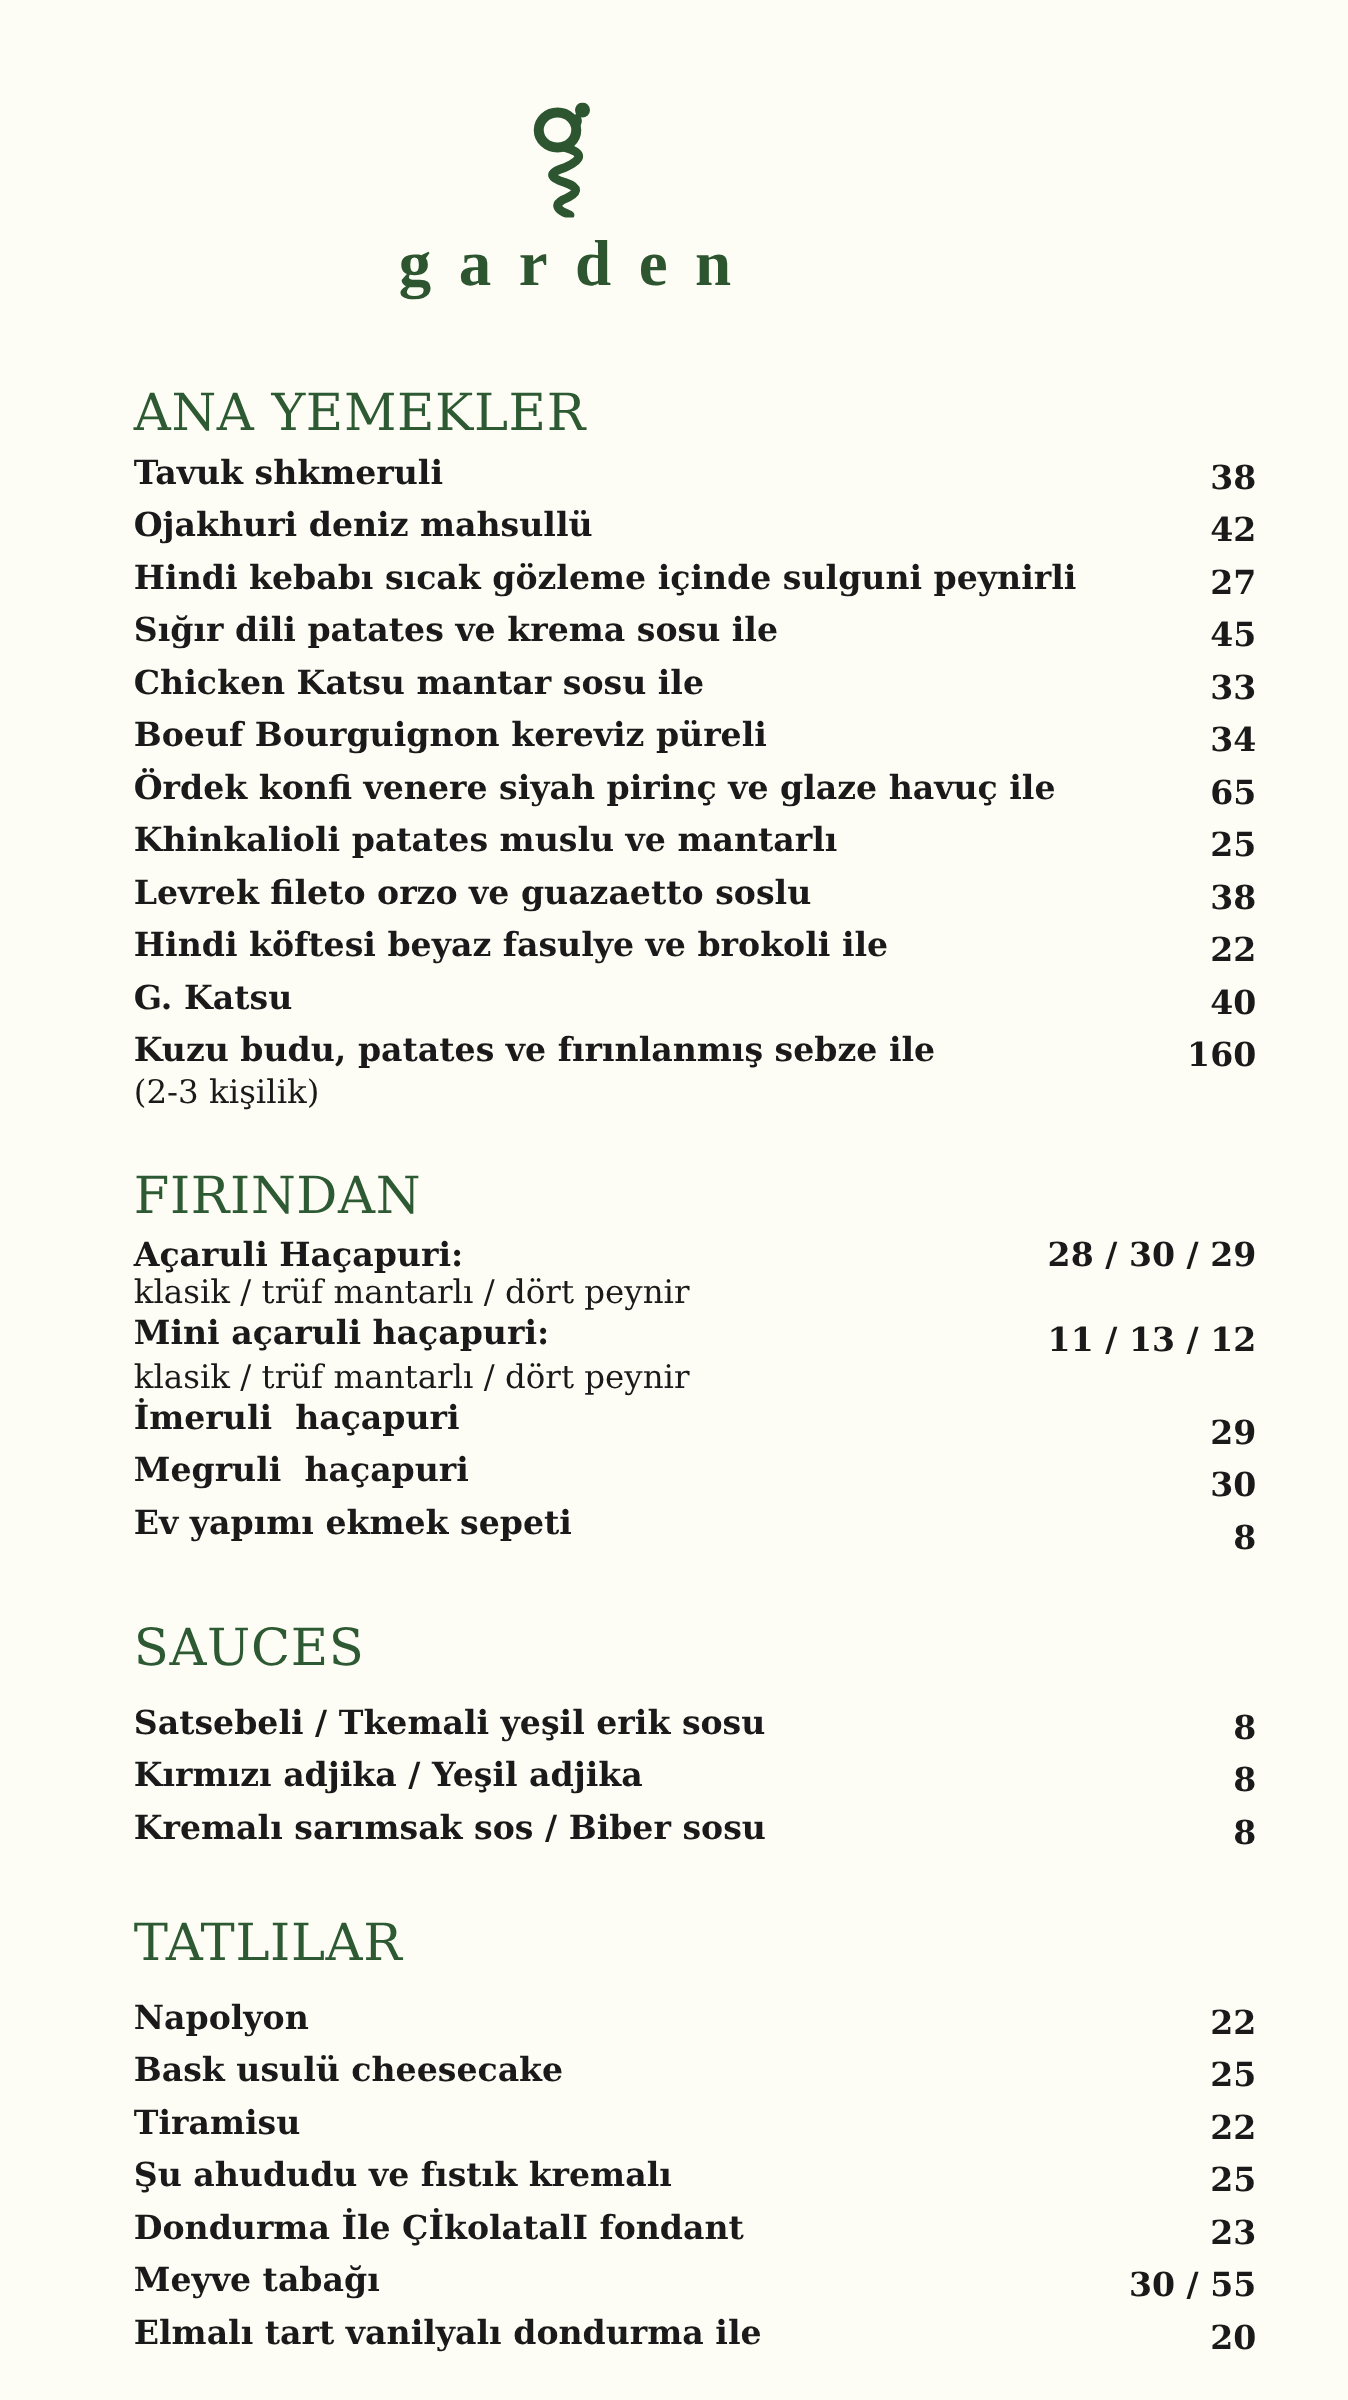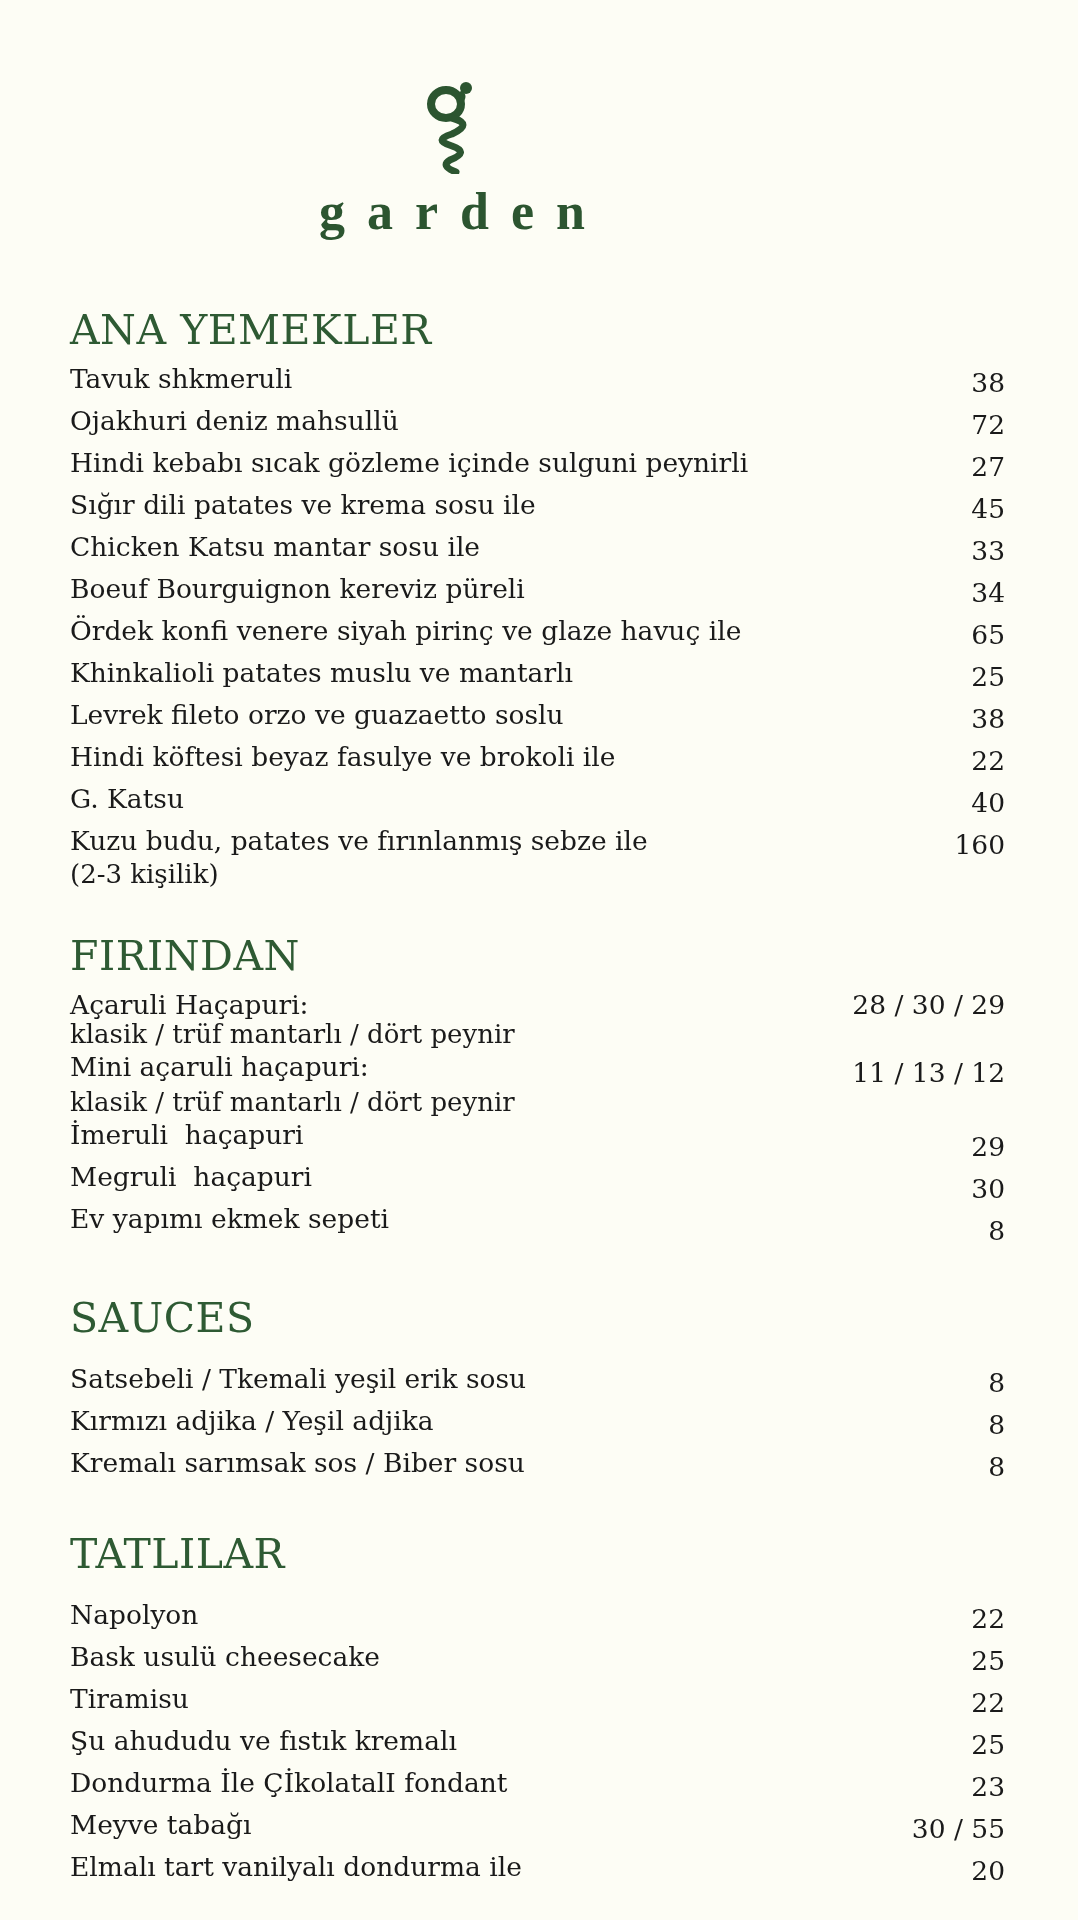--- a/index.html
+++ b/index.html
@@ -9,22 +9,22 @@
     font-family: "DejaVu Serif", serif;
     color: #1a1a1a;
     position: relative;
     overflow: hidden;
   }
   .logo { position: absolute; left: 0; width: 904px; top: 82px; text-align: center; color: #2c5530; }
   .logo-mark { font-family: "Liberation Serif", serif; font-size: 86px; line-height: 1; font-weight: bold; display: block; height: 92px; }
   .logo-word { font-family: "Liberation Serif", serif; font-size: 52px; font-weight: bold; letter-spacing: 22px; margin-left: 22px; display: block; margin-top: 8px; }
   .menu { position: absolute; left: 70px; width: 935px; top: 300px; }
   .section-title { font-family: "DejaVu Serif", serif; color: #2e5a33; font-size: 41px; font-weight: normal; margin: 0; line-height: 60px; letter-spacing: 0.5px; }
-  .section { margin-bottom: 38px; }
-  .row { display: flex; justify-content: space-between; align-items: flex-start; font-size: 26.5px; line-height: 38px; }
+  .section { margin-bottom: 38px; margin-left: 37px; }
+  .row { display: flex; justify-content: space-between; align-items: flex-start; font-size: 26.5px; line-height: 38px; font-weight: bold; }
   .row .name { white-space: pre; }
   .row .price { text-align: right; white-space: pre; padding-top: 4px; }
   .note { font-size: 26px; line-height: 28px; margin-top: -4px; }
   .sec-firindan .row .price { padding-top: 0; }
   .sec-sauces .section-title, .sec-tatlilar .section-title { margin-bottom: 12px; }
 </style>
 </head>
 <body>
 
 <div class="logo">
@@ -44,21 +44,21 @@
 <div class="menu">
 
   <div class="section sec-ana">
     <h2 class="section-title">ANA YEMEKLER</h2>
     <div class="row">
         <span class="name">Tavuk shkmeruli</span>
         <span class="price">38</span>
       </div>
     <div class="row">
         <span class="name">Ojakhuri deniz mahsullü</span>
-        <span class="price">72</span>
+        <span class="price">42</span>
       </div>
     <div class="row">
         <span class="name">Hindi kebabı sıcak gözleme içinde sulguni peynirli</span>
         <span class="price">27</span>
       </div>
     <div class="row">
         <span class="name">Sığır dili patates ve krema sosu ile</span>
         <span class="price">45</span>
       </div>
     <div class="row">

